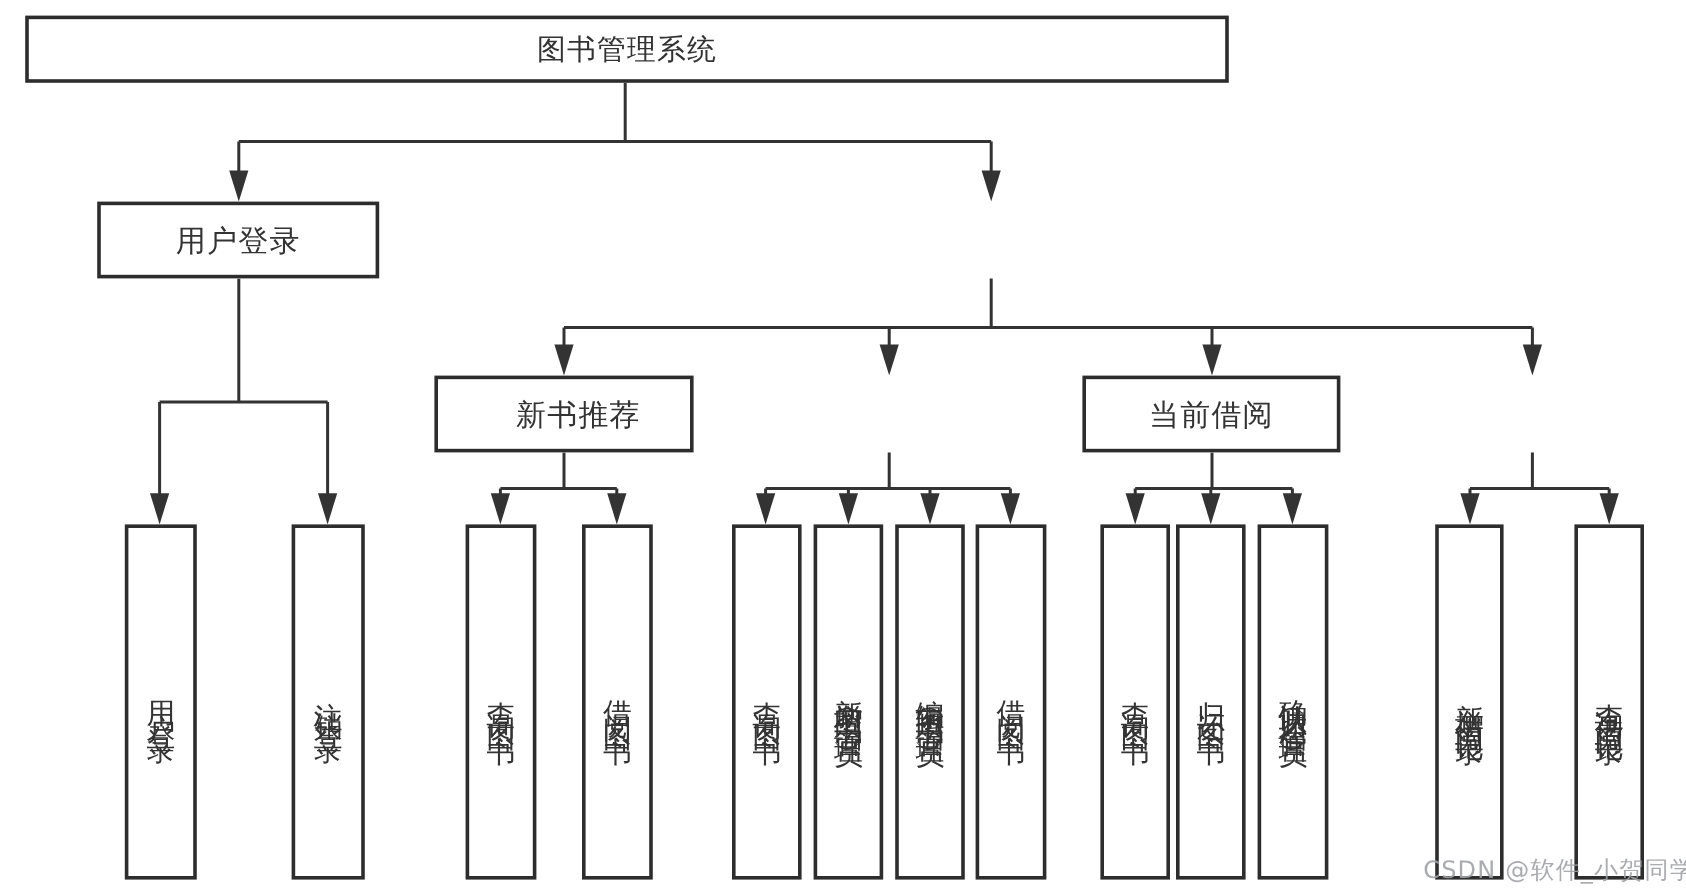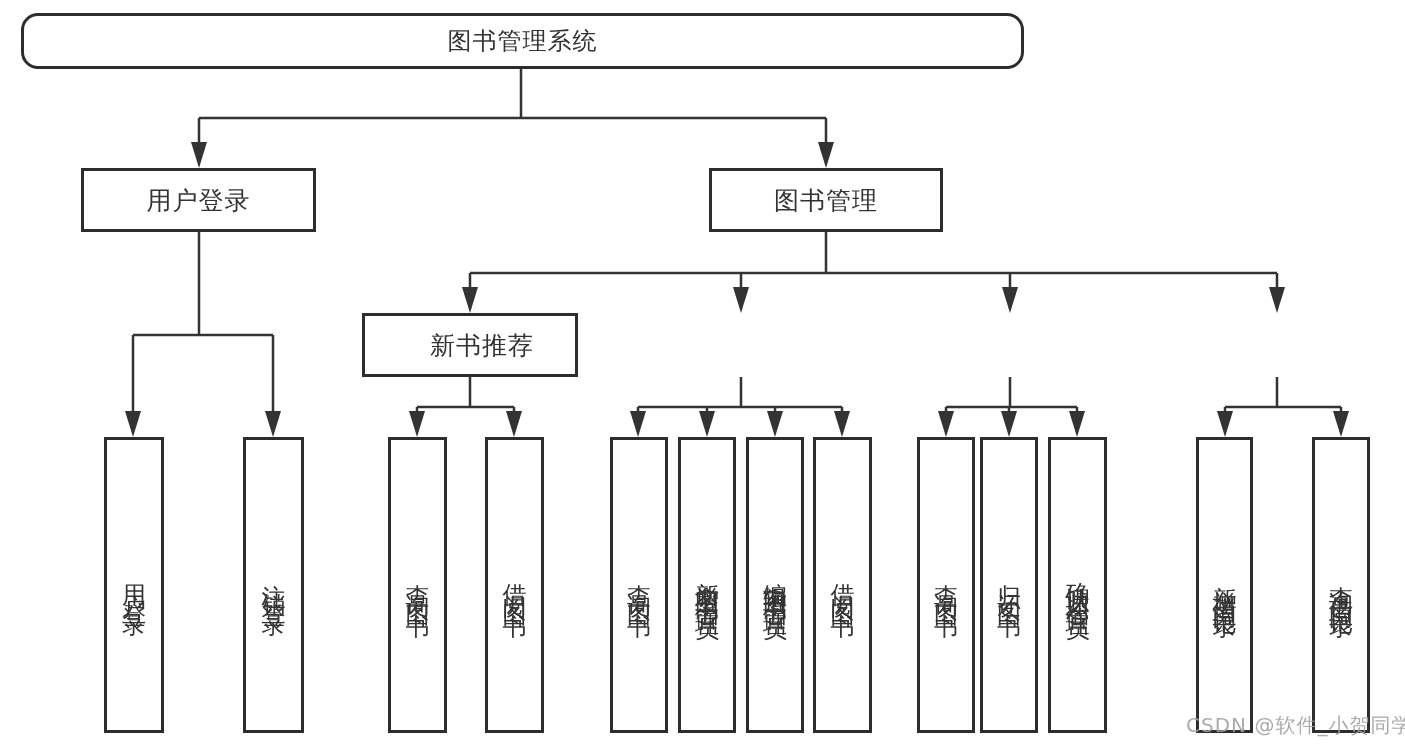--- a/index.html
+++ b/index.html
@@ -9,21 +9,21 @@
     color:#333333;overflow:hidden;
   }
   .wires{position:absolute;left:0;top:0;width:1405px;height:747px;z-index:1;}
   .box{
     position:absolute;box-sizing:border-box;z-index:2;
     background:#ffffff;border:3px solid #2d2d2d;
     display:flex;align-items:center;justify-content:center;
     font-size:25px;letter-spacing:1px;color:#333333;
     white-space:nowrap;
   }
-  .box.title{font-size:24px;border-radius:17px;}
+  .box.title{font-size:24px;}
   .vbox{
     position:absolute;box-sizing:border-box;z-index:2;
     background:#ffffff;border:3px solid #2d2d2d;
     display:flex;align-items:center;justify-content:center;
   }
   .vbox .vtext{
     writing-mode:vertical-rl;text-orientation:mixed;
     font-size:24px;line-height:1;letter-spacing:10px;color:#333333;
   }
   .vbox.ls-m .vtext{letter-spacing:6px;}
@@ -71,26 +71,26 @@
     </g>
   </svg>
 
   <div class="box title" style="left:21px;top:13px;width:1003px;height:56px;">
     <span>图书管理系统</span>
   </div>
 
   <div class="box" style="left:81px;top:168px;width:235px;height:64px;">
     <span>用户登录</span>
   </div>
-  <div class="box" style="left:709px;top:168px;width:234px;height:64px;">
-    <span>图书管理</span>
-  </div>
 
   <div class="box" style="left:362px;top:313px;width:216px;height:64px;padding-left:24px;">
     <span>新书推荐</span>
+  </div>
+  <div class="box" style="left:902px;top:313px;width:215px;height:64px;">
+    <span>当前借阅</span>
   </div>
 
   <div class="vbox" style="left:104px;top:437px;width:60px;height:296px;">
     <span class="vtext">用户登录</span>
   </div>
   <div class="vbox" style="left:243px;top:437px;width:61px;height:296px;">
     <span class="vtext">注销登录</span>
   </div>
 
   <div class="vbox" style="left:388px;top:437px;width:59px;height:296px;">

